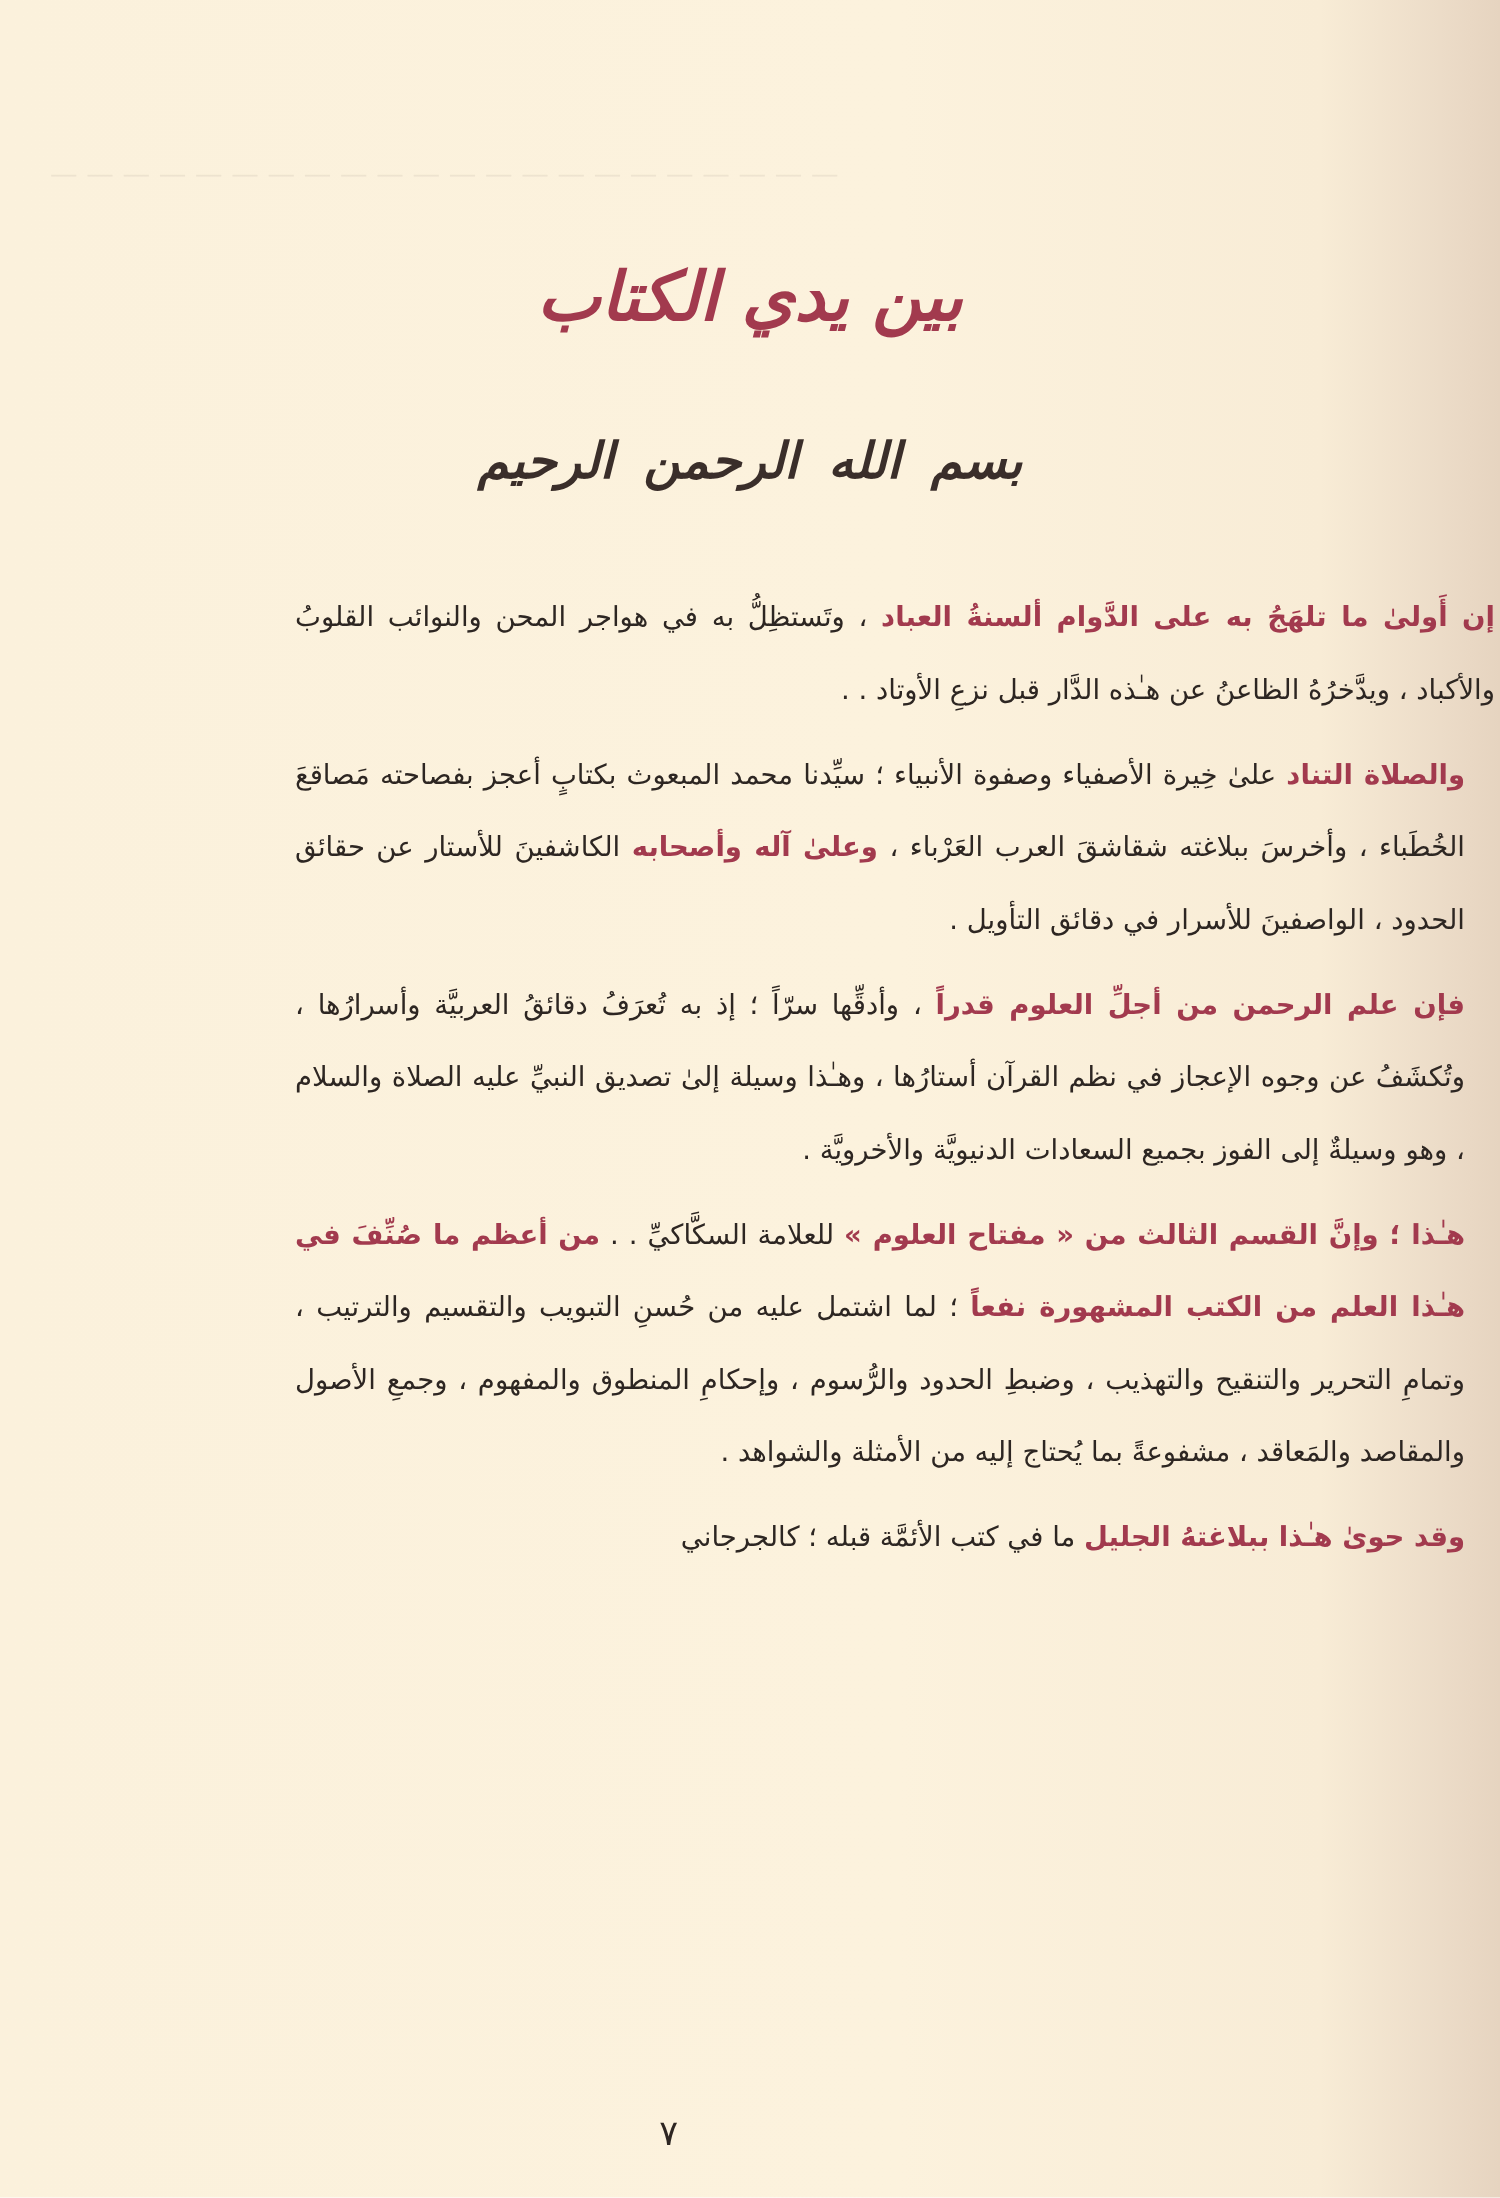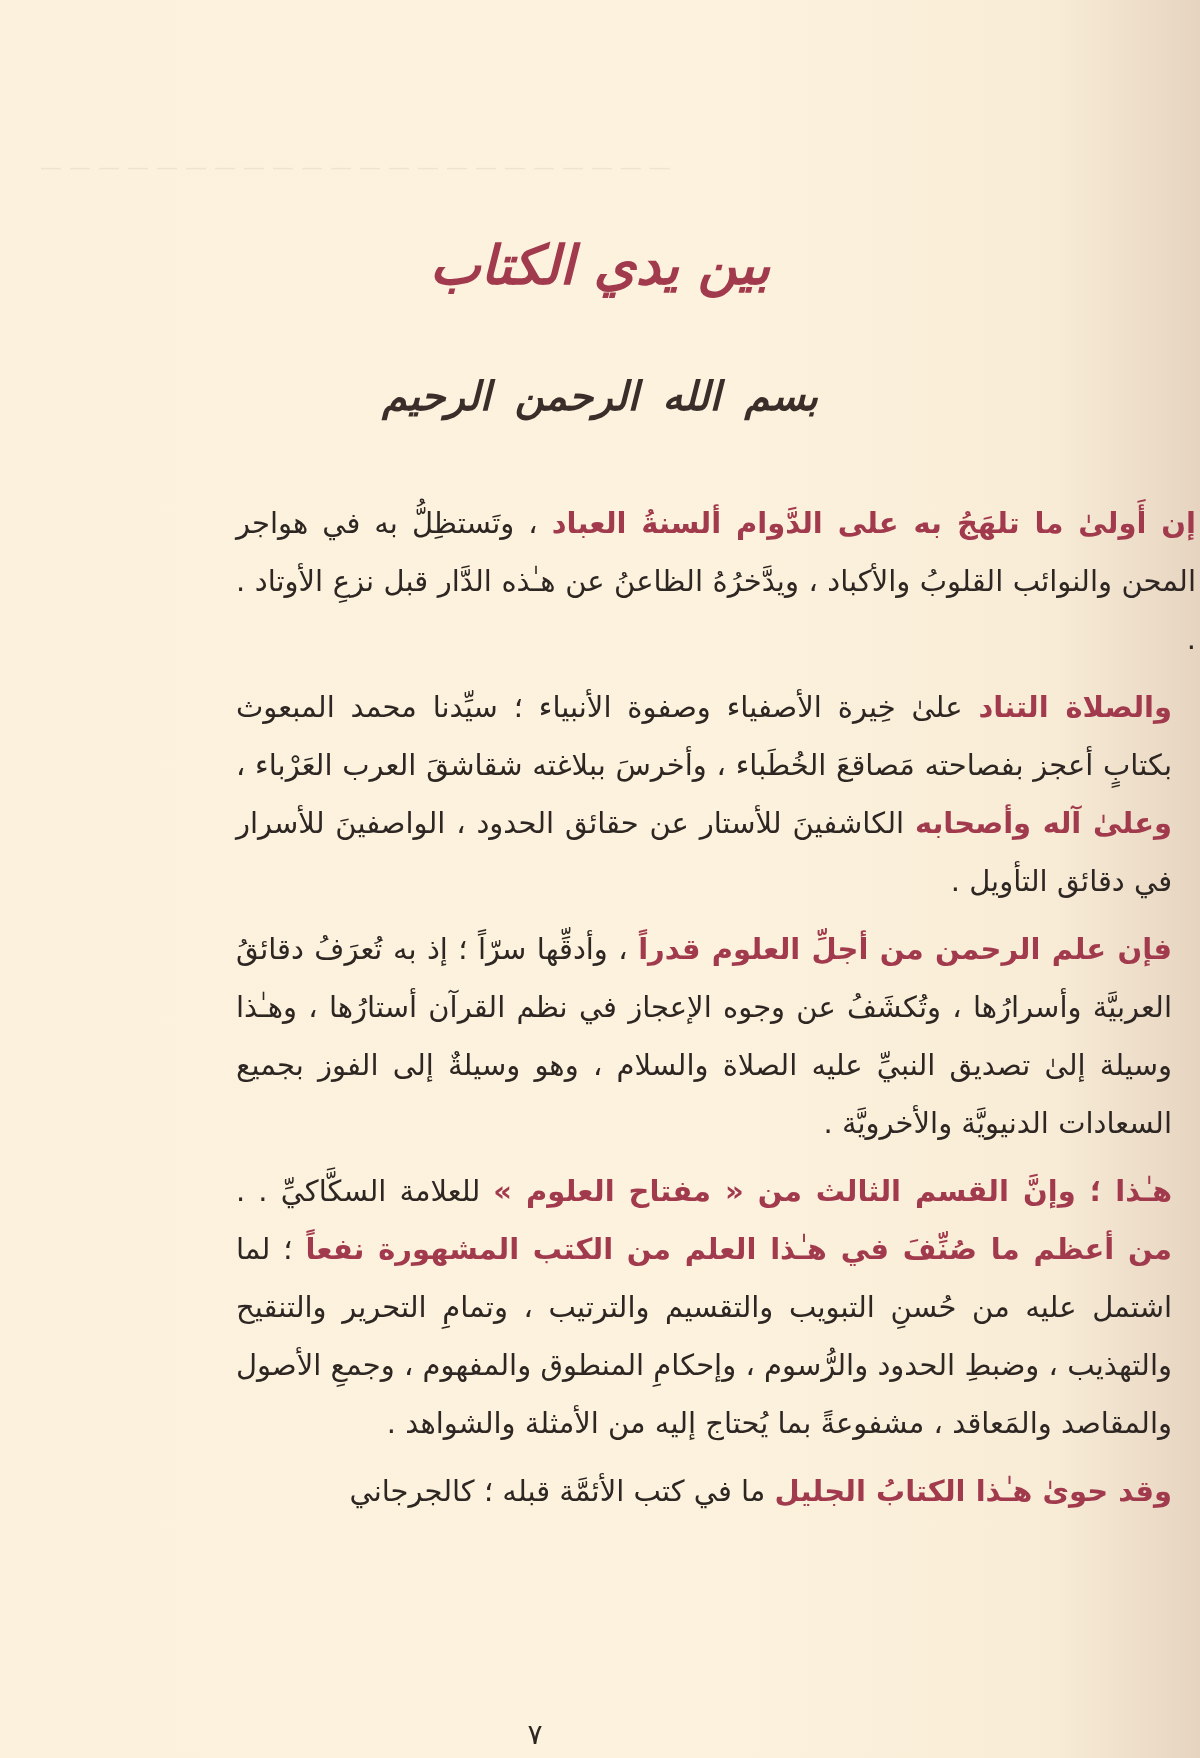--- a/index.html
+++ b/index.html
@@ -11,21 +11,21 @@
       height: 1758px;
       position: relative;
       overflow: hidden;
       background: linear-gradient(to right, #fbf1dc 0%, #fcf2dd 60%, #f8ecd6 88%, #ecdcc8 96%, #e6d4c0 100%);
       font-family: "DejaVu Serif", serif;
       color: #2b2420;
     }
     .page {
       position: absolute;
       left: 0; top: 0;
-      width: 1200px; height: 1303px; margin-top: 28px;
+      width: 1200px; height: 1303px;
     }
     .bleed {
       position: absolute;
       left: 40px;
       width: 1100px;
       direction: rtl;
       text-align: justify;
       font-size: 22px;
       color: rgba(120, 110, 100, 0.10);
       line-height: 60px;
@@ -58,21 +58,21 @@
       color: #3a2e2a;
     }
     .body-text {
       position: absolute;
       top: 466px;
       left: 236px;
       width: 960px;
       direction: rtl;
       text-align: justify;
       font-family: "DejaVu Sans", sans-serif;
-      font-size: 29px;
+      font-size: 22px;
       line-height: 58px;
       color: #2d2622;
     }
     .body-text p {
       margin: 0 0 10px 0;
       text-indent: 0;
     }
     .hl {
       color: #a23a4e;
       font-weight: bold;
@@ -114,18 +114,18 @@
       <span class="hl">والصلاة التناد</span><span> علىٰ خِيرة الأصفياء وصفوة الأنبياء ؛ سيِّدنا محمد المبعوث بكتابٍ أعجز بفصاحته مَصاقعَ الخُطَباء ، وأخرسَ ببلاغته شقاشقَ العرب العَرْباء ،</span>
       <span class="hl">وعلىٰ آله وأصحابه</span><span> الكاشفينَ للأستار عن حقائق الحدود ، الواصفينَ للأسرار في دقائق التأويل .</span>
     </p>
     <p class="indent">
       <span class="hl">فإن علم الرحمن من أجلِّ العلوم قدراً</span><span> ، وأدقِّها سرّاً ؛ إذ به تُعرَفُ دقائقُ العربيَّة وأسرارُها ، وتُكشَفُ عن وجوه الإعجاز في نظم القرآن أستارُها ، وهـٰذا وسيلة إلىٰ تصديق النبيِّ عليه الصلاة والسلام ، وهو وسيلةٌ إلى الفوز بجميع السعادات الدنيويَّة والأخرويَّة .</span>
     </p>
     <p class="indent">
       <span class="hl">هـٰذا ؛ وإنَّ القسم الثالث من « مفتاح العلوم »</span><span> للعلامة السكَّاكيِّ . . </span><span class="hl">من أعظم ما صُنِّفَ في هـٰذا العلم من الكتب المشهورة نفعاً</span><span> ؛ لما اشتمل عليه من حُسنِ التبويب والتقسيم والترتيب ، وتمامِ التحرير والتنقيح والتهذيب ، وضبطِ الحدود والرُّسوم ، وإحكامِ المنطوق والمفهوم ، وجمعِ الأصول والمقاصد والمَعاقد ، مشفوعةً بما يُحتاج إليه من الأمثلة والشواهد .</span>
     </p>
     <p class="indent">
-      <span class="hl">وقد حوىٰ هـٰذا الكتابُ الجليل</span><span> ما في كتب الأئمَّة قبله ؛ كالجرجاني</span>
+      <span class="hl">وقد حوىٰ هـٰذا ببلاغتهُ الجليل</span><span> ما في كتب الأئمَّة قبله ؛ كالجرجاني</span>
     </p>
   </div>
 
   <div class="page-number">٧</div>
 </div>
 
 </body></html>

